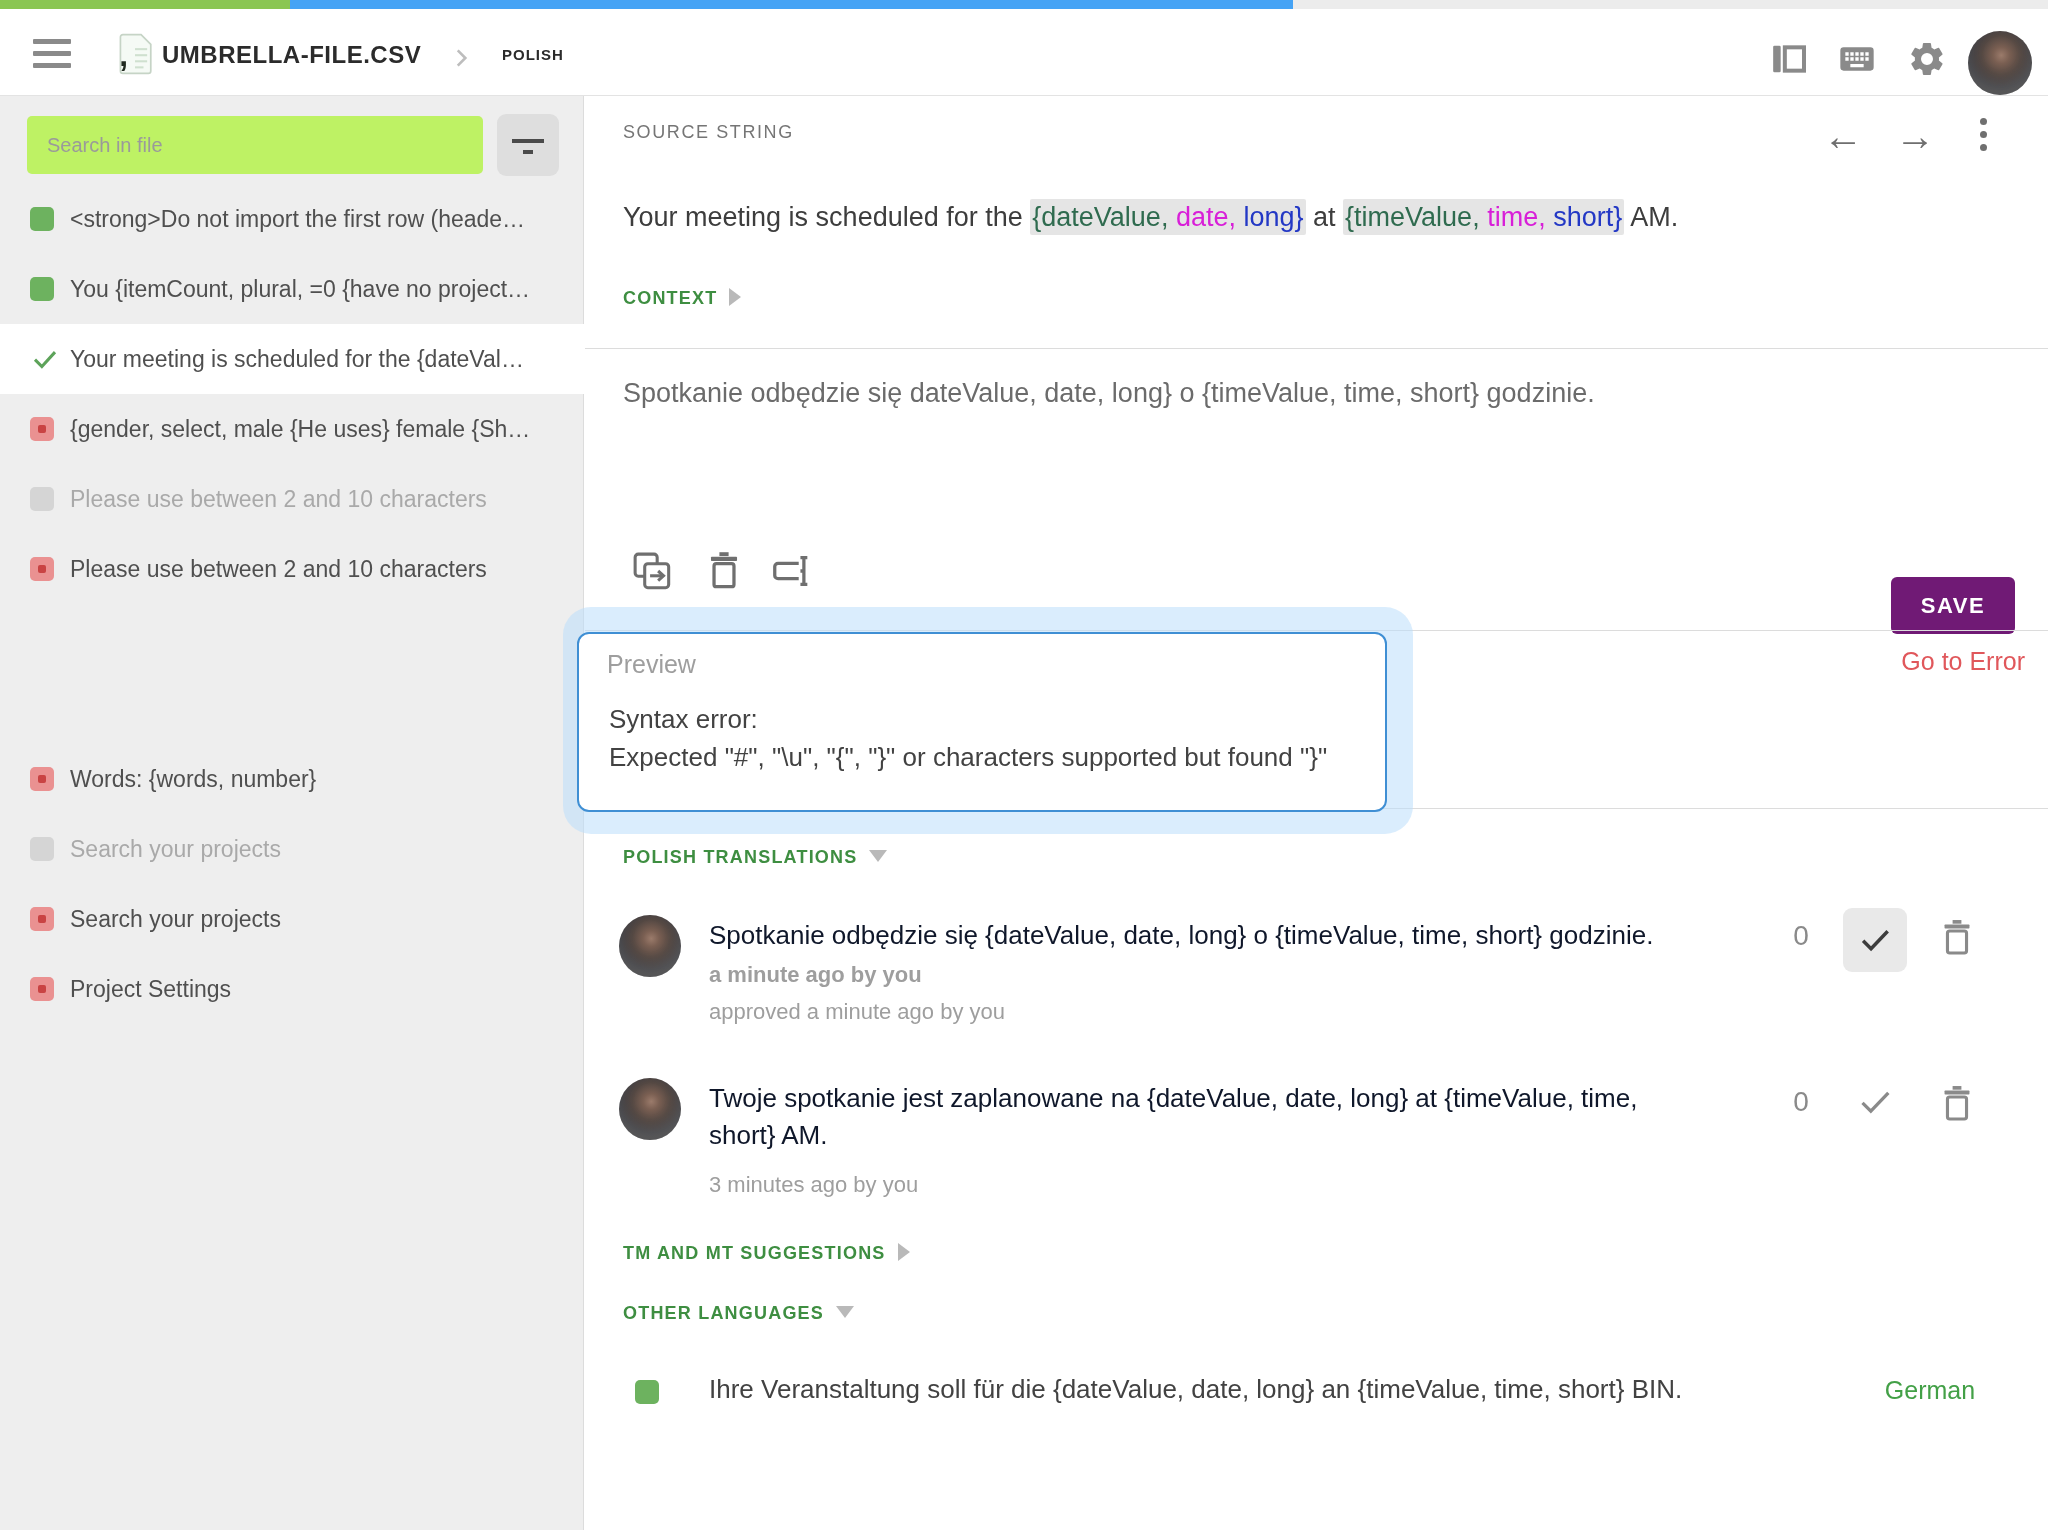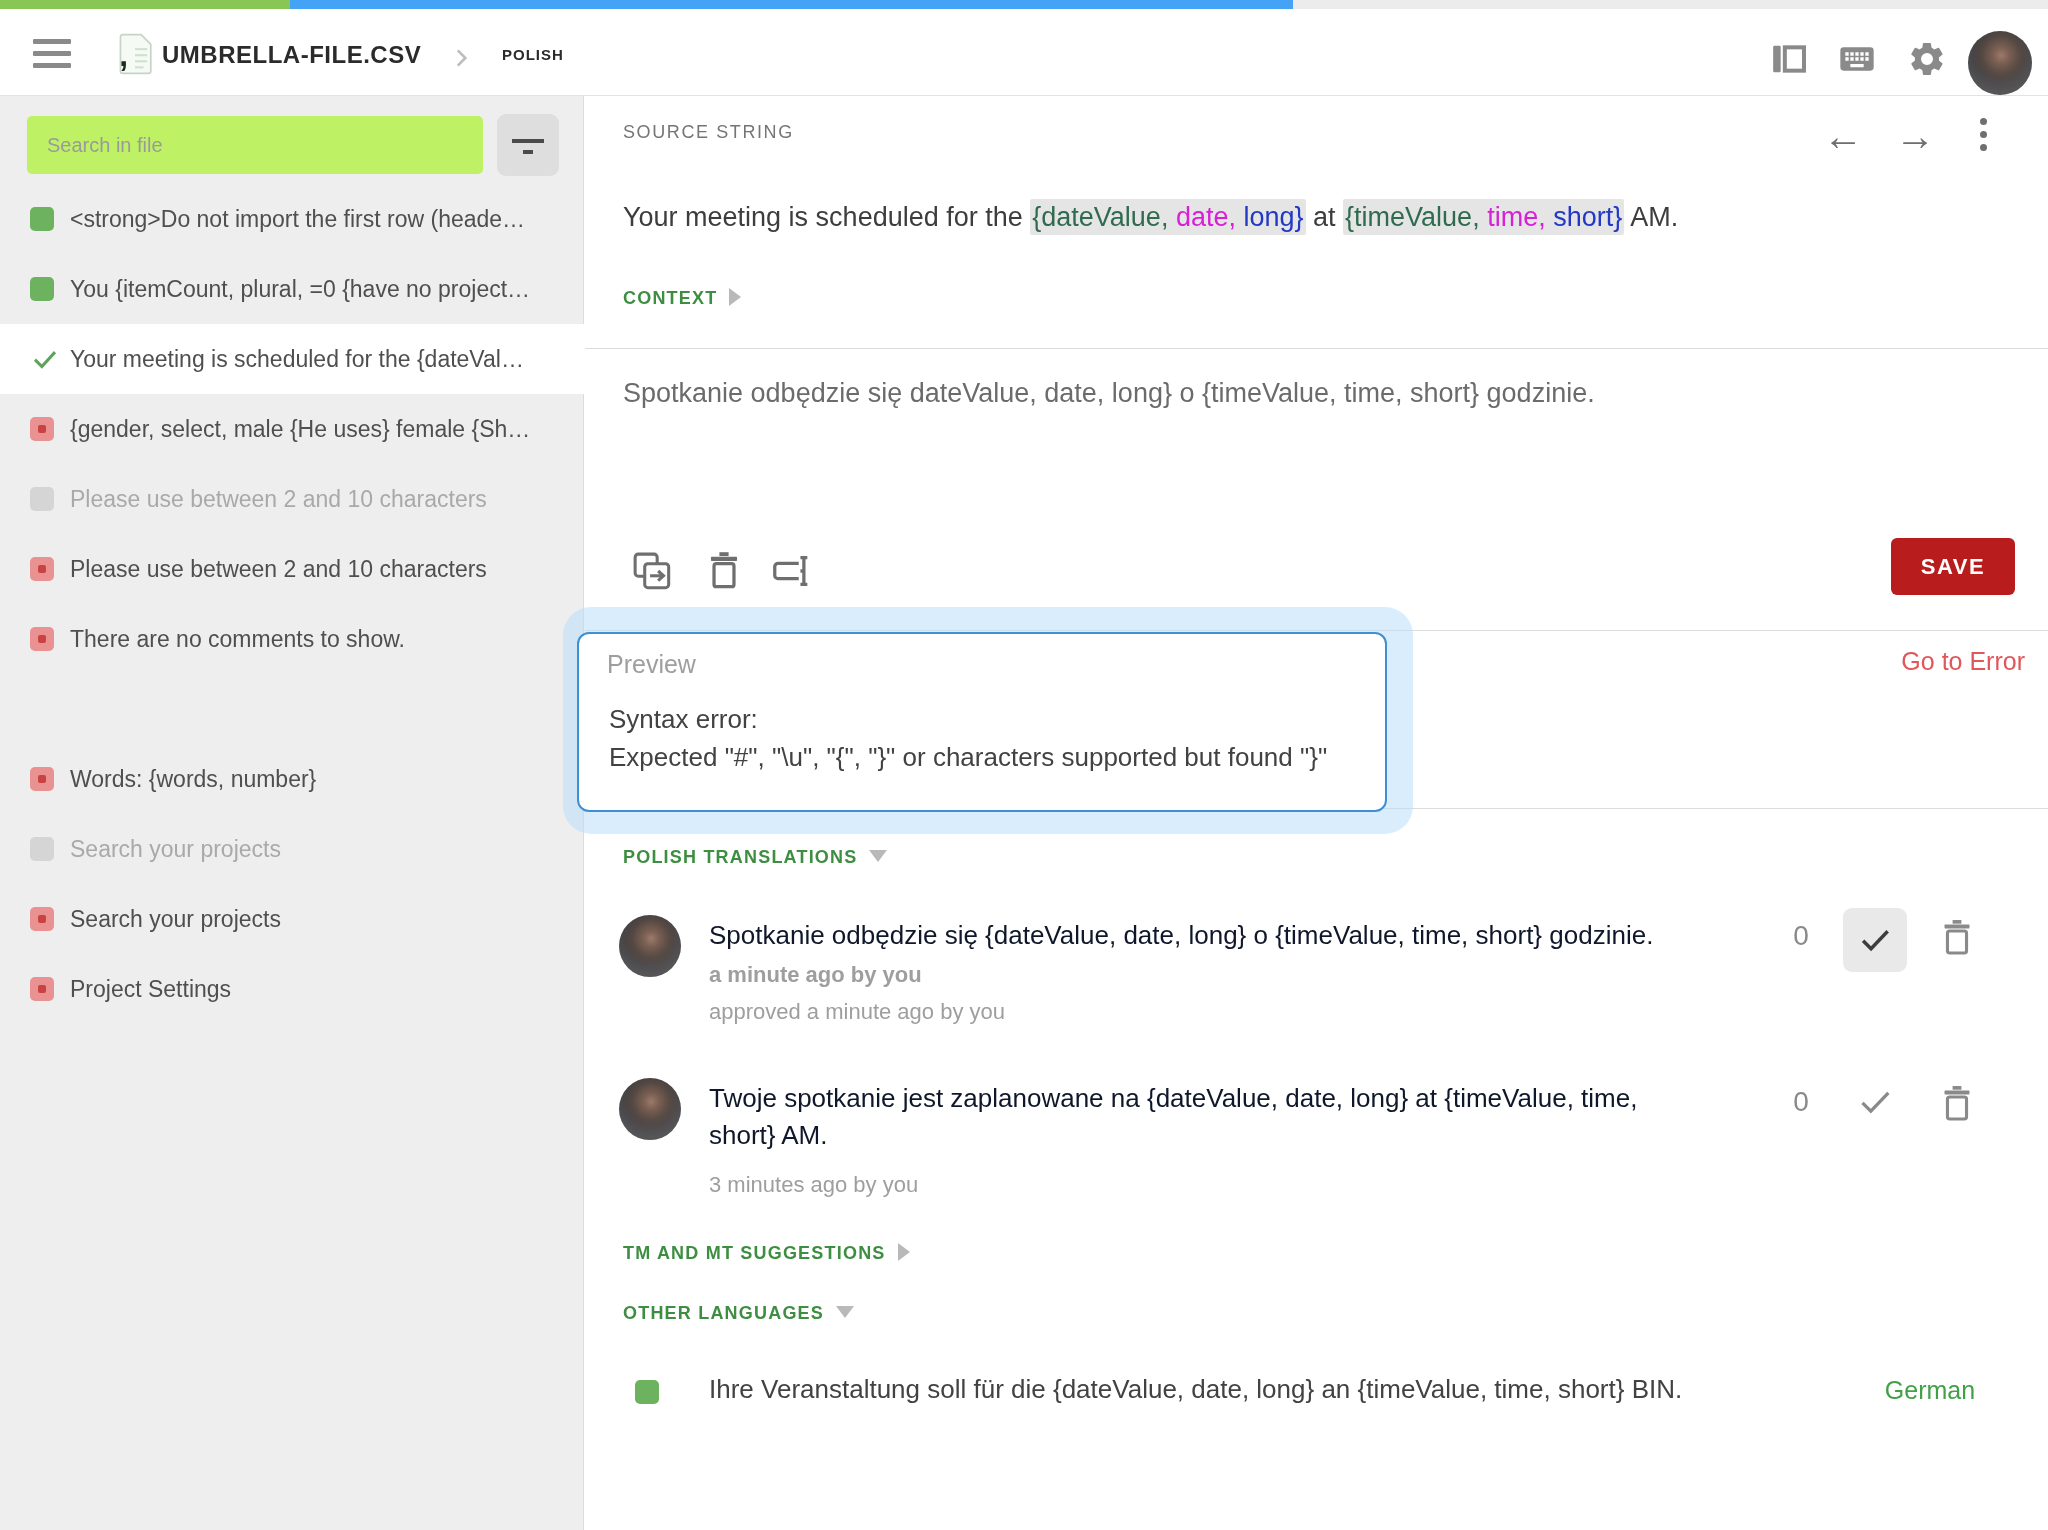--- a/index.html
+++ b/index.html
@@ -55,21 +55,21 @@
     border-top:12px solid #b9b9b9; margin-left:12px; vertical-align:1px; }
   .nav-arrow { position:absolute; top:18px; font-size:40px; color:#6f6f6f; cursor:pointer; line-height:44px; }
   .kebab { position:absolute; top:22px; width:8px; cursor:pointer; }
   .kebab i { display:block; width:7px; height:7px; background:#6f6f6f; border-radius:50%; margin:0 auto 6px; }
   .source-line { position:absolute; left:38px; top:106px; font-size:27px; color:#3d3d3d; white-space:nowrap; }
   .ph-wrap { background:#e5e5e5; border-radius:2px; padding:3px 2px; }
   .ph-g { color:#2f6b4f; } .ph-m { color:#d81fd8; } .ph-b { color:#2338c5; }
   .divider { position:absolute; left:0; width:1463px; height:0; border-top:1px solid #dcdcdc; }
   .translation-editor { position:absolute; left:38px; top:277px; width:1380px; height:160px; font-size:27px; color:#6b6b6b; line-height:40px; cursor:text; }
   .act-ic { position:absolute; width:46px; height:46px; cursor:pointer; }
-  .save-btn { position:absolute; left:1306px; top:442px; width:124px; height:57px; background:#b91c1c; border:none; border-radius:6px;
+  .save-btn { position:absolute; left:1306px; top:481px; width:124px; height:57px; background:#701a75; border:none; border-radius:6px;
     color:#ffffff; font-family:"Liberation Sans",sans-serif; font-size:22px; font-weight:bold; letter-spacing:1.5px; cursor:pointer; }
   .goto-error { position:absolute; left:1250px; top:551px; width:190px; text-align:right; font-size:25px; color:#e0575b; cursor:pointer; }
   
   .pv-halo { position:absolute; left:563px; top:607px; width:850px; height:227px; background:rgba(187,222,251,.55); border-radius:28px; }
   .pv-box { position:absolute; left:585px; top:632px; width:810px; height:180px; background:#ffffff;
     border:2px solid #3f8fd4; border-radius:12px; }
   .pv-title { position:absolute; left:28px; top:16px; font-size:25px; color:#9e9e9e; }
   .pv-l1 { position:absolute; left:30px; top:70px; font-size:26px; color:#424242; }
   .pv-l2 { position:absolute; left:30px; top:108px; font-size:26px; color:#424242; white-space:nowrap; }
   
@@ -156,24 +156,20 @@
     <span class="lbl">{gender, select, male {He uses} female {Sh…</span>
   </div>
   <div class="item" style="top:368px">
     <span class="stat gray"></span>
     <span class="lbl dim">Please use between 2 and 10 characters</span>
   </div>
   <div class="item" style="top:438px">
     <span class="stat red"></span>
     <span class="lbl">Please use between 2 and 10 characters</span>
   </div>
-  <div class="item" style="top:508px">
-    <span class="stat red"></span>
-    <span class="lbl">There are no comments to show.</span>
-  </div>
   <div class="item" style="top:648px">
     <span class="stat red"></span>
     <span class="lbl">Words: {words, number}</span>
   </div>
   <div class="item" style="top:718px">
     <span class="stat gray"></span>
     <span class="lbl dim">Search your projects</span>
   </div>
   <div class="item" style="top:788px">
     <span class="stat red"></span>

